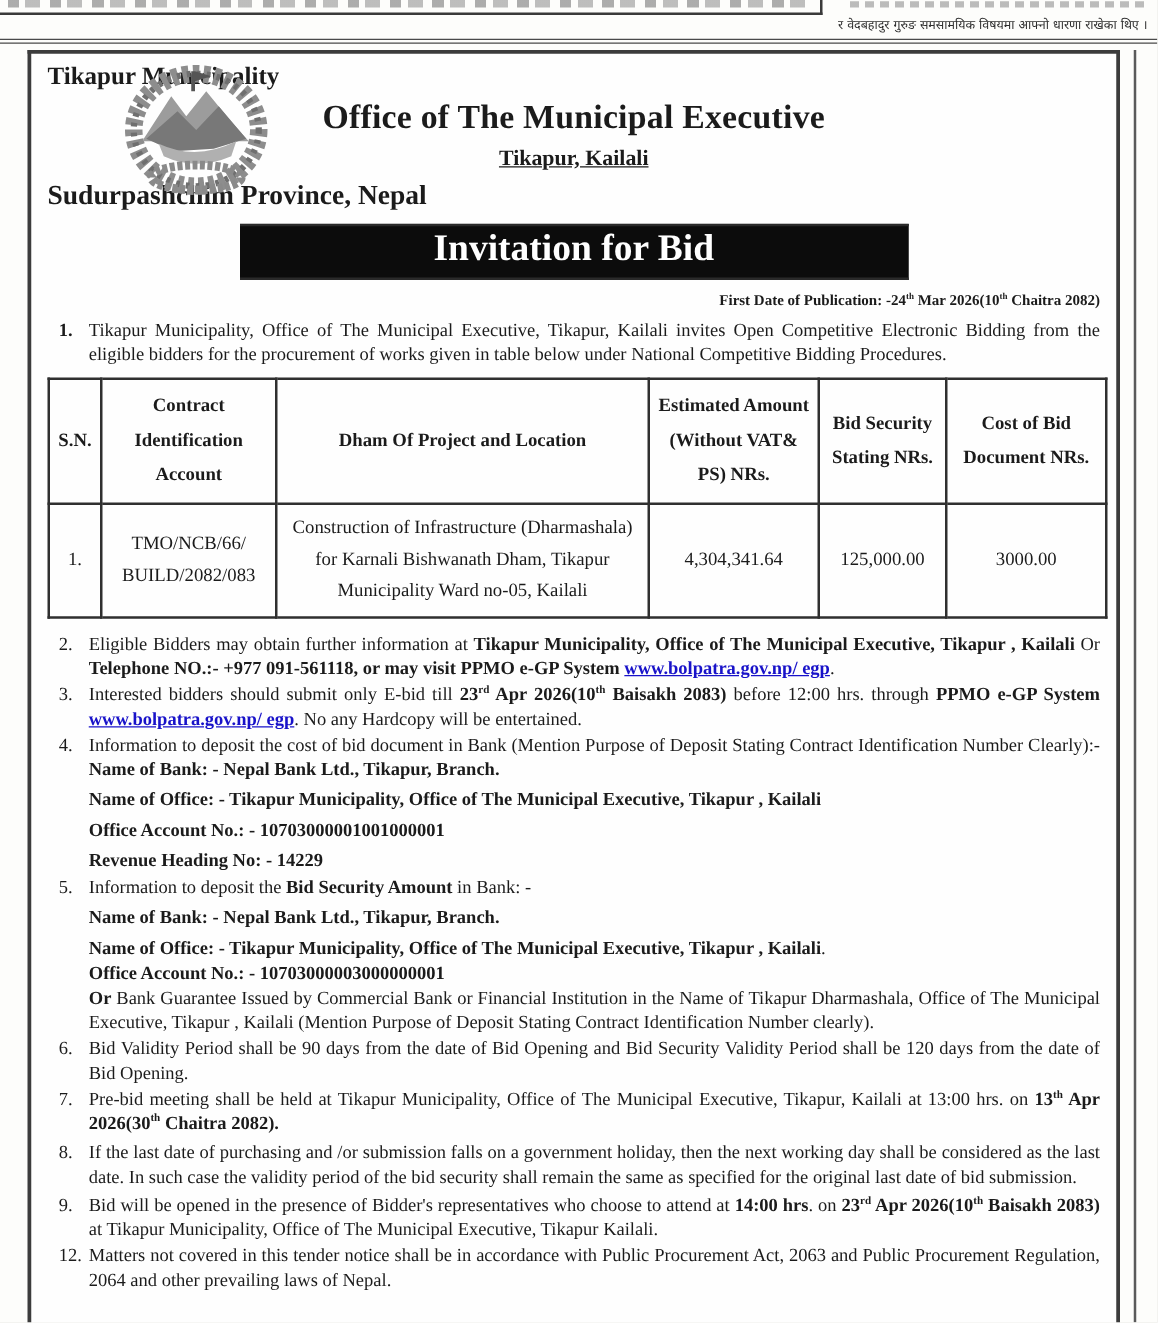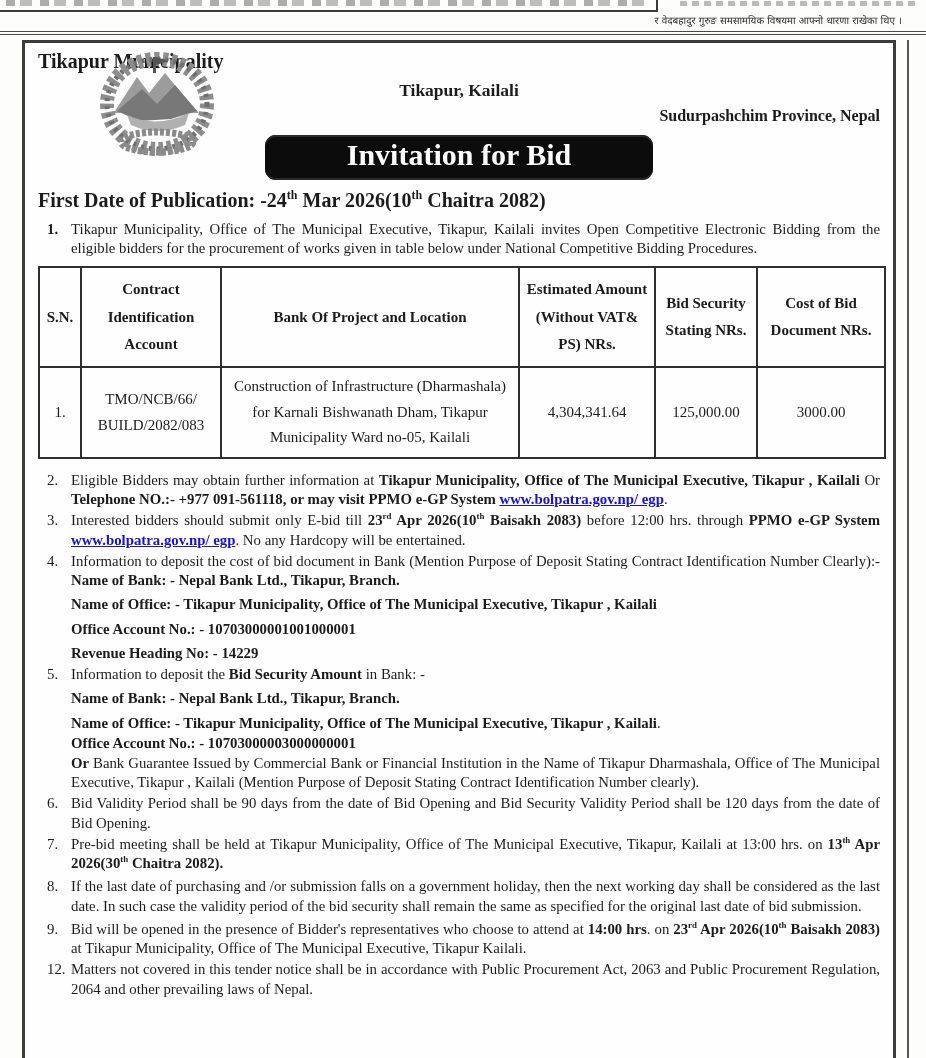--- a/index.html
+++ b/index.html
@@ -9,41 +9,41 @@
     font-family:"Liberation Serif","DejaVu Serif",serif;color:#1b1b1b;
   }
   
   .scrap-top{position:absolute;top:0;left:6px;width:640px;height:6px;overflow:hidden;
     background:repeating-linear-gradient(90deg,#6b6b6b 0 9px,transparent 9px 14px,#8a8a8a 14px 26px,transparent 26px 34px);
     opacity:.55;}
   .scrap-top2{position:absolute;top:1px;left:680px;width:240px;height:5px;overflow:hidden;
     background:repeating-linear-gradient(90deg,#7a7a7a 0 7px,transparent 7px 12px);opacity:.5;}
   .rule-a{position:absolute;top:10px;left:0;width:658px;height:2px;background:#3a3a3a;}
   .rule-a-tick{position:absolute;top:0;left:656px;width:2px;height:12px;background:#3a3a3a;}
-  .masthead-caption{position:absolute;top:15px;right:24px;width:300px;text-align:right;
+  .masthead-caption{position:absolute;top:15px;right:8px;width:300px;text-align:right;
     font-family:"DejaVu Sans",sans-serif;font-size:10px;color:#2e2e2e;line-height:1.25;}
   .rule-b{position:absolute;top:31px;left:0;width:926px;height:1px;background:#4a4a4a;}
   .rule-c{position:absolute;top:34px;left:0;width:926px;height:1px;background:#4a4a4a;}
   .right-divider{position:absolute;top:40px;left:907px;width:2px;height:1018px;background:#5a5a5a;}
 
   
   .doc{position:absolute;top:40px;left:22px;width:874px;height:1040px;
     border:3px solid #3c3c3c;border-bottom:none;background:#fefefe;box-sizing:border-box;
     padding:0 13px;}
   .emblem{position:absolute;left:62px;top:6px;width:140px;height:118px;}
 
   .t-muni{margin:7px 0 0;font-size:20px;font-weight:bold;}
   .t-office{margin:5px 0 0;text-align:center;font-size:27px;font-weight:bold;letter-spacing:.2px;}
-  .t-city{margin:7px 0 0;text-align:center;font-size:17.5px;font-weight:bold;}
-  .t-prov{margin:6px 0 0;text-align:right;font-size:16px;font-weight:bold;}
-
-  .banner{margin:10px auto 0;width:388px;background:#0c0c0c;color:#ffffff;
+  .t-city{margin:7px 0 0;text-align:center;font-size:17.5px;font-weight:bold;text-decoration:underline;}
+  .t-prov{margin:6px 0 0;text-align:left;font-size:22px;font-weight:bold;}
+
+  .banner{margin:10px auto 0;width:535px;background:#0c0c0c;color:#ffffff;
     text-align:center;font-size:30px;font-weight:bold;padding:3px 0 8px;
-    box-shadow:inset 0 2px 0 #2a2a2a, inset 0 -2px 0 #2a2a2a;border-radius:11px;}
-  .publine{margin:9px 0 0;text-align:left;font-size:20px;font-weight:bold;}
+    box-shadow:inset 0 2px 0 #2a2a2a, inset 0 -2px 0 #2a2a2a;}
+  .publine{margin:9px 0 0;text-align:right;font-size:12px;font-weight:bold;}
 
   .item{display:flex;margin:0 0 2px;font-size:14.8px;line-height:1.3;}
   .item .num{flex:0 0 33px;padding-left:9px;box-sizing:border-box;}
   .item .body{flex:1;text-align:justify;}
   .item p{margin:0;}
   .item p.sub{margin-top:5px;}
   .item p.sub-tight{margin-top:1px;}
   .intro{margin-top:8px;}
   .intro .num{font-weight:bold;}
   .items-block{margin-top:12px;}
@@ -81,20 +81,21 @@
       <ellipse cx="70" cy="55" rx="50" ry="45" fill="none" stroke="#6f6f6f" stroke-width="5" stroke-dasharray="3 5"></ellipse>
       <polygon points="28,62 50,28 62,44 78,24 96,46 112,64 28,64" fill="#9c9c9c"></polygon>
       <path d="M30 62 L55 40 L70 55 L88 36 L110 62 L84 70 L52 72 Z" fill="#787878"></path>
       <path d="M40 66 Q70 80 102 64 L98 76 Q70 88 44 76 Z" fill="#b0b0b0"></path>
       <rect x="66" y="8" width="3" height="16" fill="#555"></rect>
       <polygon points="69,8 82,12 69,16" fill="#555"></polygon>
       <ellipse cx="70" cy="93" rx="36" ry="10" fill="none" stroke="#8a8a8a" stroke-width="7" stroke-dasharray="4 2"></ellipse>
     </svg>
 
     <h2 class="t-muni">Tikapur Municipality</h2>
+    <h1 class="t-office">Office of The Municipal Executive</h1>
     <h3 class="t-city">Tikapur, Kailali</h3>
     <h3 class="t-prov">Sudurpashchim Province, Nepal</h3>
 
     <div class="banner">Invitation for Bid</div>
     <p class="publine"><span style="font-weight: bold;">First Date of Publication:  -24</span><sup style="font-weight: bold;">th</sup><span style="font-weight: bold;"> Mar 2026(10</span><sup style="font-weight: bold;">th</sup><span style="font-weight: bold;"> Chaitra 2082)</span></p>
 
     <div class="item intro">
       <span class="num">1.</span>
       <div class="body">
           <p><span style="font-weight: normal;">Tikapur Municipality, Office of The Municipal Executive, Tikapur, Kailali</span><span> invites Open Competitive Electronic Bidding from the eligible bidders for the procurement of works given in table below under National Competitive Bidding Procedures.</span></p>
@@ -107,21 +108,21 @@
           <col class="c-cid">
           <col class="c-name">
           <col class="c-est">
           <col class="c-sec">
           <col class="c-cost">
         </colgroup>
       <tbody>
           <tr>
         <th>S.N.</th>
         <th>Contract Identification Account</th>
-        <th>Bank Of Project and Location</th>
+        <th>Dham Of Project and Location</th>
         <th>Estimated Amount (Without VAT&amp; PS) NRs.</th>
         <th>Bid Security Stating NRs.</th>
         <th>Cost of Bid Document NRs.</th>
       </tr>
       <tr>
         <td>1.</td>
         <td>TMO/NCB/66/ BUILD/2082/083</td>
         <td>Construction of Infrastructure (Dharmashala) for Karnali Bishwanath Dham, Tikapur Municipality Ward no-05, Kailali</td>
         <td>4,304,341.64</td>
         <td>125,000.00</td>

